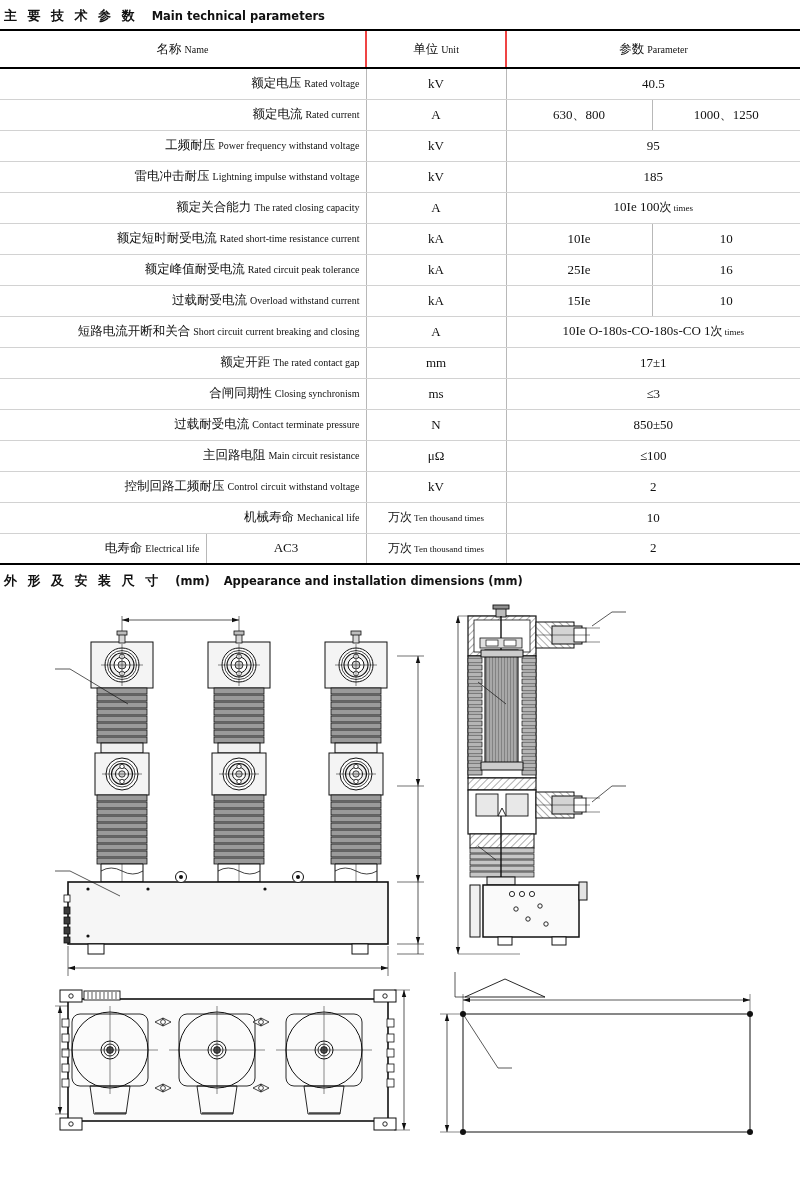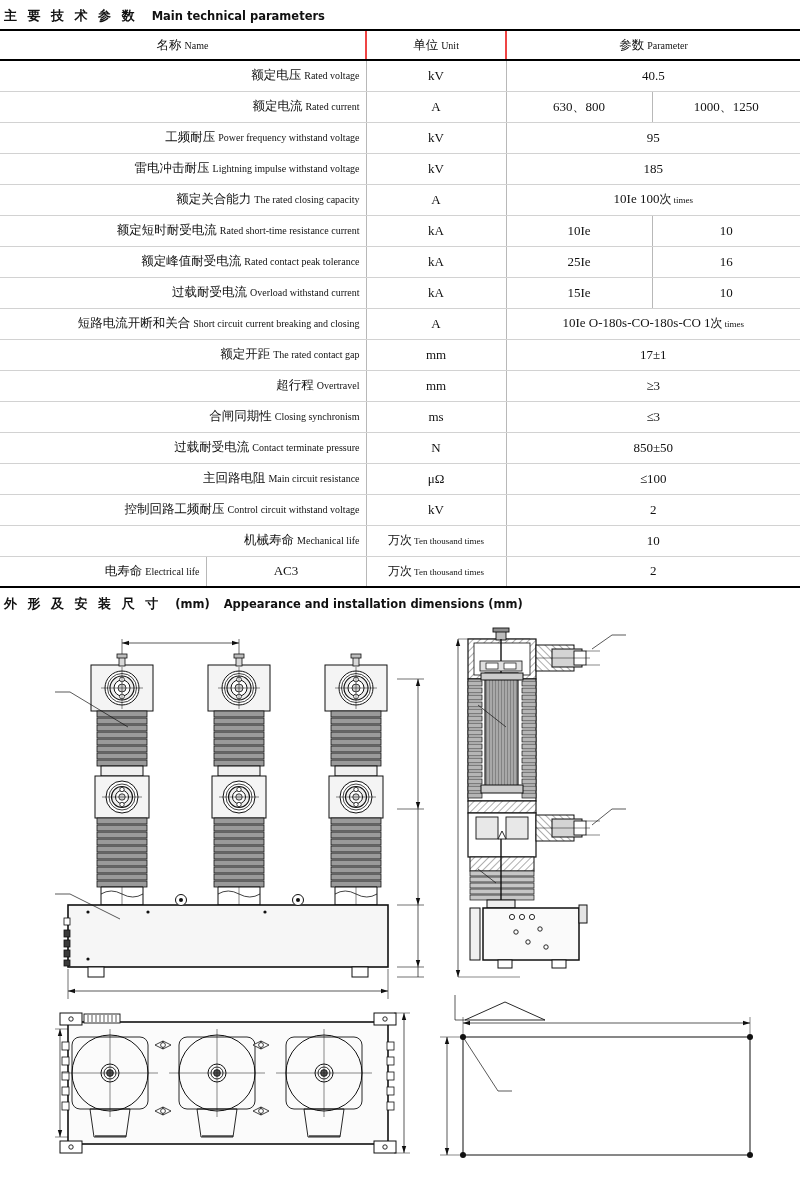--- a/index.html
+++ b/index.html
@@ -38,21 +38,21 @@
   
   table.params {
     width: 800px;
     border-collapse: collapse;
     table-layout: fixed;
     font-size: 12px;
   }
   table.params tr.hdr td {
     border-top: 2px solid #000;
     border-bottom: 2px solid #000;
-    height: 30px;
+    height: 38px;
     text-align: center;
     vertical-align: middle;
   }
   table.params td {
     border-bottom: 1px solid #d2d2d2;
     height: 31px;
     vertical-align: middle;
     padding: 0 6px;
   }
   table.params tr.last td { border-bottom: 2px solid #000; }
@@ -152,45 +152,40 @@
         <td class="c-unit"><span class="val">A</span></td>
         <td class="c-param val" colspan="2">10Ie  100<span class="sm-cn">次</span><span class="sm-en">times</span></td>
       </tr>
       <tr>
         <td class="c-name" colspan="2"><span class="cn">额定短时耐受电流</span><span class="en">Rated short-time resistance current</span></td>
         <td class="c-unit"><span class="val">kA</span></td>
         <td class="c-param val">10Ie</td>
         <td class="c-split val">10</td>
       </tr>
       <tr>
-        <td class="c-name" colspan="2"><span class="cn">额定峰值耐受电流</span><span class="en">Rated contact peak tolerance</span></td>
+        <td class="c-name" colspan="2"><span class="cn">额定峰值耐受电流</span><span class="en">Rated circuit peak tolerance</span></td>
         <td class="c-unit"><span class="val">kA</span></td>
         <td class="c-param val">25Ie</td>
         <td class="c-split val">16</td>
       </tr>
       <tr>
         <td class="c-name" colspan="2"><span class="cn">过载耐受电流</span><span class="en">Overload withstand current</span></td>
         <td class="c-unit"><span class="val">kA</span></td>
         <td class="c-param val">15Ie</td>
         <td class="c-split val">10</td>
       </tr>
       <tr>
         <td class="c-name" colspan="2"><span class="cn">短路电流开断和关合</span><span class="en">Short circuit current breaking and closing</span></td>
         <td class="c-unit"><span class="val">A</span></td>
         <td class="c-param val" colspan="2">10Ie  O-180s-CO-180s-CO  1<span class="sm-cn">次</span><span class="sm-en">times</span></td>
       </tr>
       <tr>
         <td class="c-name" colspan="2"><span class="cn">额定开距</span><span class="en">The rated contact gap</span></td>
         <td class="c-unit"><span class="val">mm</span></td>
         <td class="c-param val" colspan="2">17±1</td>
-      </tr>
-      <tr>
-        <td class="c-name" colspan="2"><span class="cn">超行程</span><span class="en">Overtravel</span></td>
-        <td class="c-unit"><span class="val">mm</span></td>
-        <td class="c-param val" colspan="2">≥3</td>
       </tr>
       <tr>
         <td class="c-name" colspan="2"><span class="cn">合闸同期性</span><span class="en">Closing synchronism</span></td>
         <td class="c-unit"><span class="val">ms</span></td>
         <td class="c-param val" colspan="2">≤3</td>
       </tr>
       <tr>
         <td class="c-name" colspan="2"><span class="cn">过载耐受电流</span><span class="en">Contact terminate pressure</span></td>
         <td class="c-unit"><span class="val">N</span></td>
         <td class="c-param val" colspan="2">850±50</td>

